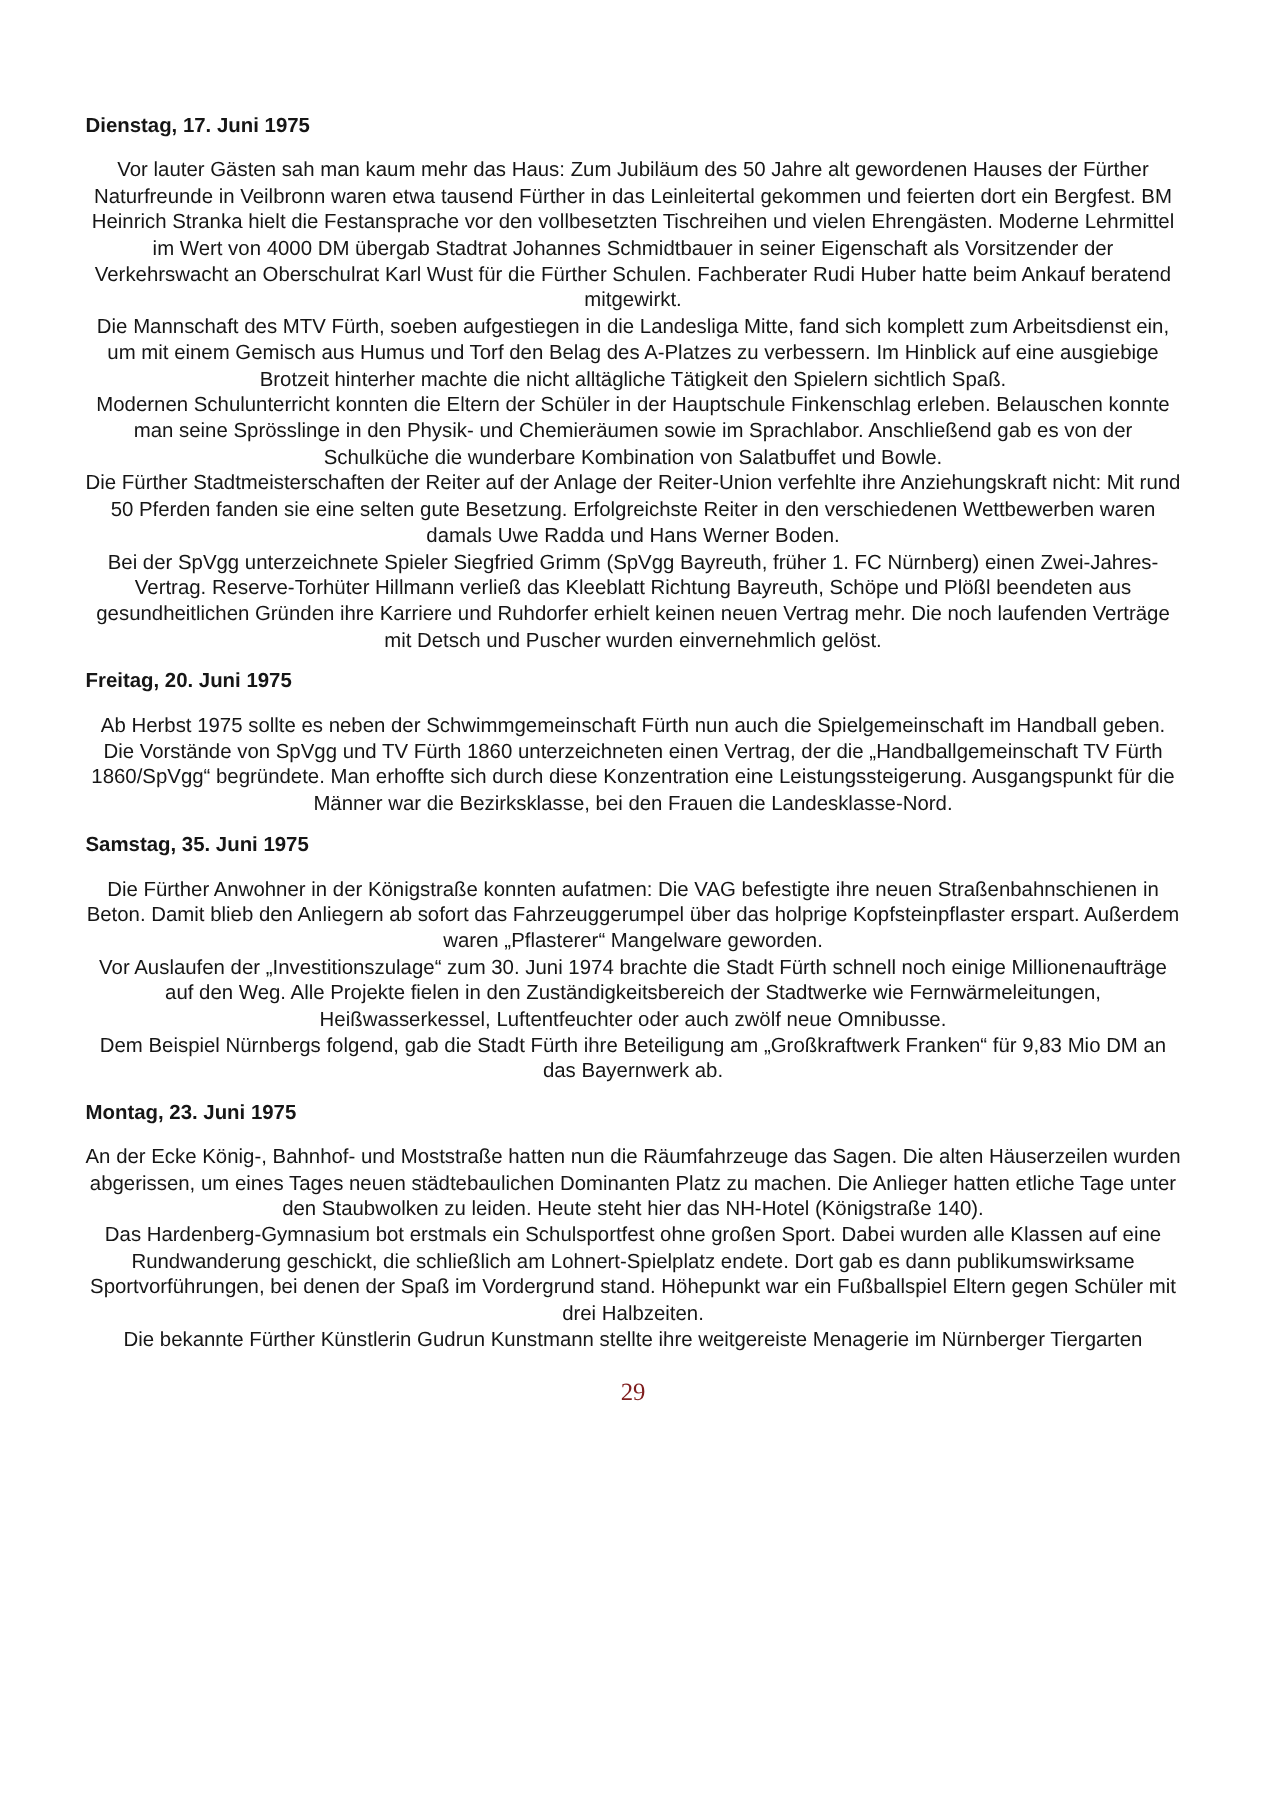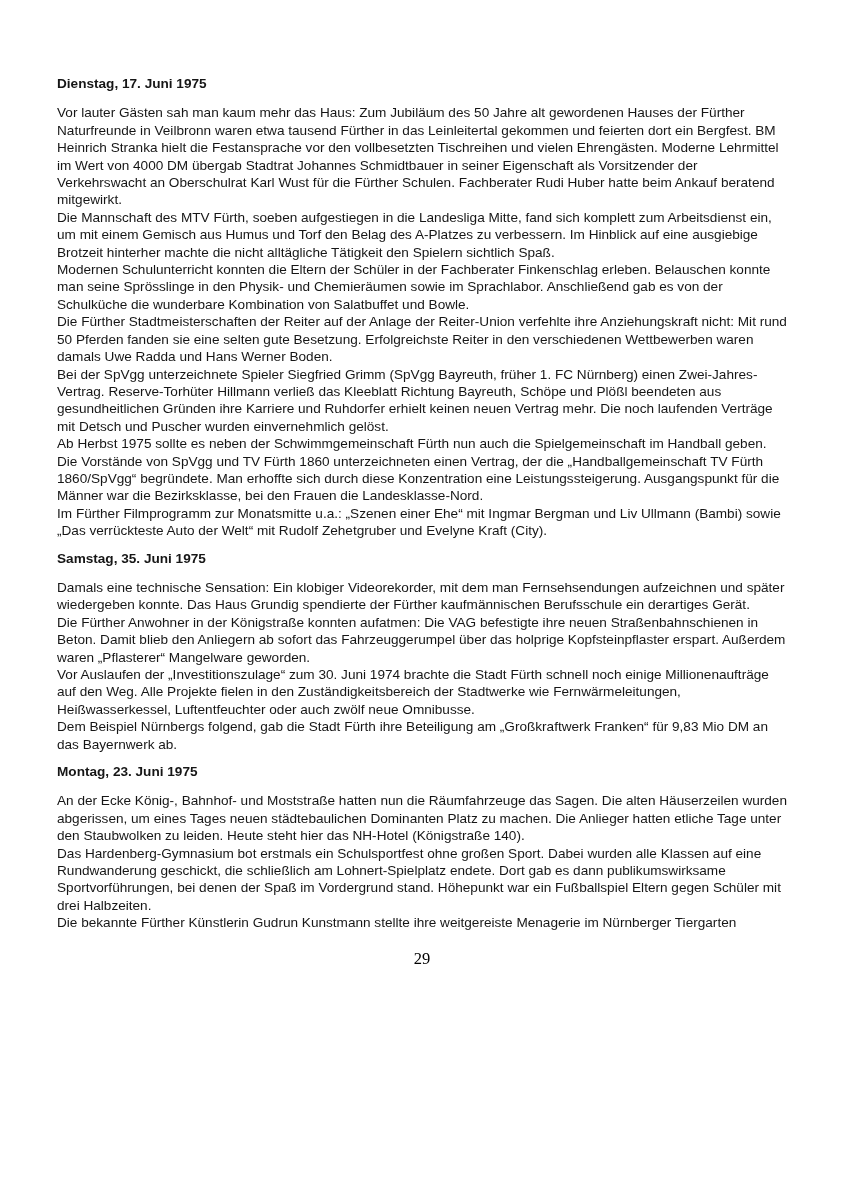--- a/index.html
+++ b/index.html
@@ -27,56 +27,55 @@
     font-weight: bold;
     margin: 10px 0 12px 0;
   }
   .day-heading.first {
     margin-top: 0;
   }
   .entry-paragraph {
     font-size: 13.6px;
     line-height: 17.4px;
     margin: 0;
-    text-align: left;
+    text-align: center;
   }
   .page-number {
     font-family: "Liberation Serif", serif;
     font-size: 16.5px;
     line-height: 20px;
-    color: #000000;
+    color: #7f1d1d;
     text-align: center;
     margin-top: 17px;
   }
 </style>
 </head>
 <body>
 
 <div class="page">
 
   <div>
     <h2 class="day-heading first">Dienstag, 17. Juni 1975</h2>
     <p class="entry-paragraph">Vor lauter Gästen sah man kaum mehr das Haus: Zum Jubiläum des 50 Jahre alt gewordenen Hauses der Fürther Naturfreunde in Veilbronn waren etwa tausend Fürther in das Leinleitertal gekommen und feierten dort ein Bergfest. BM Heinrich Stranka hielt die Festansprache vor den vollbesetzten Tischreihen und vielen Ehrengästen. Moderne Lehrmittel im Wert von 4000 DM übergab Stadtrat Johannes Schmidtbauer in seiner Eigenschaft als Vorsitzender der Verkehrswacht an Oberschulrat Karl Wust für die Fürther Schulen. Fachberater Rudi Huber hatte beim Ankauf beratend mitgewirkt.</p>
     <p class="entry-paragraph">Die Mannschaft des MTV Fürth, soeben aufgestiegen in die Landesliga Mitte, fand sich komplett zum Arbeitsdienst ein, um mit einem Gemisch aus Humus und Torf den Belag des A-Platzes zu verbessern. Im Hinblick auf eine ausgiebige Brotzeit hinterher machte die nicht alltägliche Tätigkeit den Spielern sichtlich Spaß.</p>
   </div>
 
   <div>
-    <p class="entry-paragraph">Modernen Schulunterricht konnten die Eltern der Schüler in der Fachberater Finkenschlag erleben. Belauschen konnte man seine Sprösslinge in den Physik- und Chemieräumen sowie im Sprachlabor. Anschließend gab es von der Schulküche die wunderbare Kombination von Salatbuffet und Bowle.</p>
+    <p class="entry-paragraph">Modernen Schulunterricht konnten die Eltern der Schüler in der Hauptschule Finkenschlag erleben. Belauschen konnte man seine Sprösslinge in den Physik- und Chemieräumen sowie im Sprachlabor. Anschließend gab es von der Schulküche die wunderbare Kombination von Salatbuffet und Bowle.</p>
     <p class="entry-paragraph">Die Fürther Stadtmeisterschaften der Reiter auf der Anlage der Reiter-Union verfehlte ihre Anziehungskraft nicht: Mit rund 50 Pferden fanden sie eine selten gute Besetzung. Erfolgreichste Reiter in den verschiedenen Wettbewerben waren damals Uwe Radda und Hans Werner Boden.</p>
     <p class="entry-paragraph">Bei der SpVgg unterzeichnete Spieler Siegfried Grimm (SpVgg Bayreuth, früher 1. FC Nürnberg) einen Zwei-Jahres-Vertrag. Reserve-Torhüter Hillmann verließ das Kleeblatt Richtung Bayreuth, Schöpe und Plößl beendeten aus gesundheitlichen Gründen ihre Karriere und Ruhdorfer erhielt keinen neuen Vertrag mehr. Die noch laufenden Verträge mit Detsch und Puscher wurden einvernehmlich gelöst.</p>
   </div>
 
   <div>
+    <h2 class="day-heading">Freitag, 20. Juni 1975</h2>
     <p class="entry-paragraph">Ab Herbst 1975 sollte es neben der Schwimmgemeinschaft Fürth nun auch die Spielgemeinschaft im Handball geben. Die Vorstände von SpVgg und TV Fürth 1860 unterzeichneten einen Vertrag, der die „Handballgemeinschaft TV Fürth 1860/SpVgg“ begründete. Man erhoffte sich durch diese Konzentration eine Leistungssteigerung. Ausgangspunkt für die Männer war die Bezirksklasse, bei den Frauen die Landesklasse-Nord.</p>
-    <p class="entry-paragraph">Im Fürther Filmprogramm zur Monatsmitte u.a.: „Szenen einer Ehe“ mit Ingmar Bergman und Liv Ullmann (Bambi) sowie „Das verrückteste Auto der Welt“ mit Rudolf Zehetgruber und Evelyne Kraft (City).</p>
   </div>
 
   <div>
     <h2 class="day-heading">Samstag, 35. Juni 1975</h2>
-    <p class="entry-paragraph">Damals eine technische Sensation: Ein klobiger Videorekorder, mit dem man Fernsehsendungen aufzeichnen und später wiedergeben konnte. Das Haus Grundig spendierte der Fürther kaufmännischen Berufsschule ein derartiges Gerät.</p>
     <p class="entry-paragraph">Die Fürther Anwohner in der Königstraße konnten aufatmen: Die VAG befestigte ihre neuen Straßenbahnschienen in Beton. Damit blieb den Anliegern ab sofort das Fahrzeuggerumpel über das holprige Kopfsteinpflaster erspart. Außerdem waren „Pflasterer“ Mangelware geworden.</p>
     <p class="entry-paragraph">Vor Auslaufen der „Investitionszulage“ zum 30. Juni 1974 brachte die Stadt Fürth schnell noch einige Millionenaufträge auf den Weg. Alle Projekte fielen in den Zuständigkeitsbereich der Stadtwerke wie Fernwärmeleitungen, Heißwasserkessel, Luftentfeuchter oder auch zwölf neue Omnibusse.</p>
     <p class="entry-paragraph">Dem Beispiel Nürnbergs folgend, gab die Stadt Fürth ihre Beteiligung am „Großkraftwerk Franken“ für 9,83 Mio DM an das Bayernwerk ab.</p>
   </div>
 
   <div>
     <h2 class="day-heading">Montag, 23. Juni 1975</h2>
     <p class="entry-paragraph">An der Ecke König-, Bahnhof- und Moststraße hatten nun die Räumfahrzeuge das Sagen. Die alten Häuserzeilen wurden abgerissen, um eines Tages neuen städtebaulichen Dominanten Platz zu machen. Die Anlieger hatten etliche Tage unter den Staubwolken zu leiden. Heute steht hier das NH-Hotel (Königstraße 140).</p>
     <p class="entry-paragraph">Das Hardenberg-Gymnasium bot erstmals ein Schulsportfest ohne großen Sport. Dabei wurden alle Klassen auf eine Rundwanderung geschickt, die schließlich am Lohnert-Spielplatz endete. Dort gab es dann publikumswirksame Sportvorführungen, bei denen der Spaß im Vordergrund stand. Höhepunkt war ein Fußballspiel Eltern gegen Schüler mit drei Halbzeiten.</p>
     <p class="entry-paragraph">Die bekannte Fürther Künstlerin Gudrun Kunstmann stellte ihre weitgereiste Menagerie im Nürnberger Tiergarten</p>

